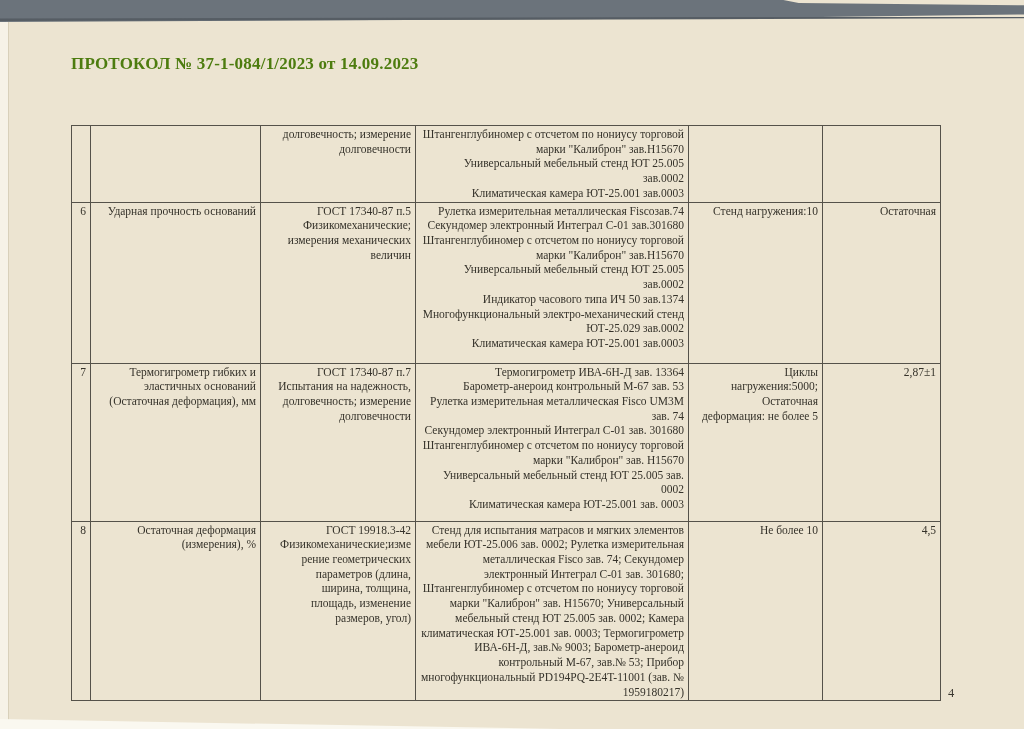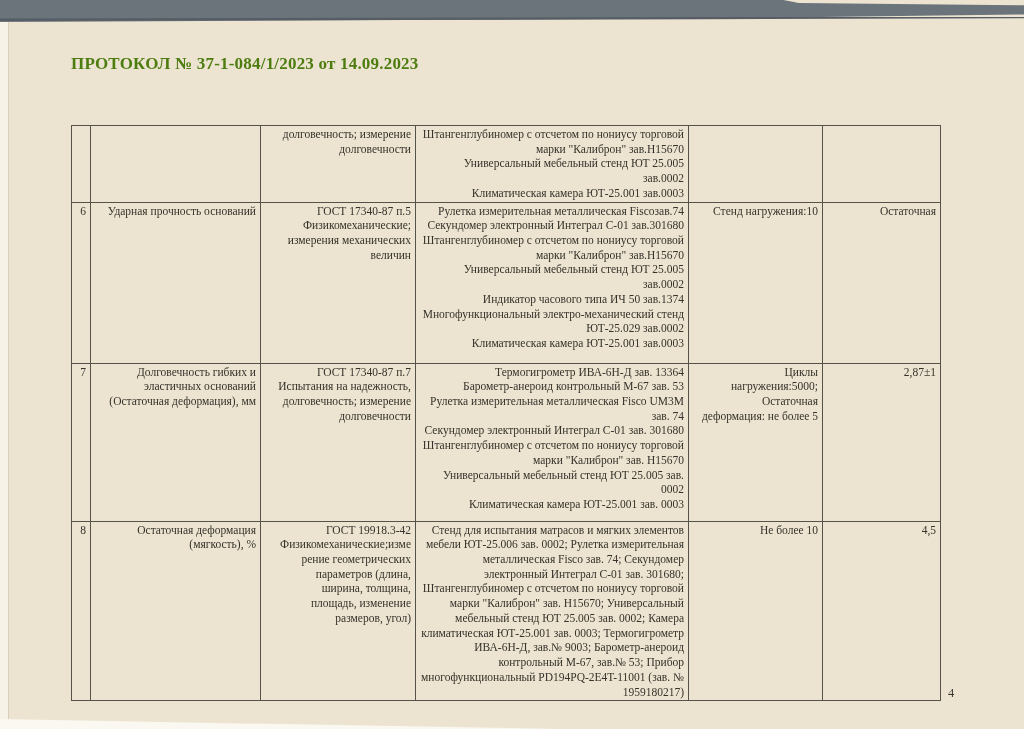--- a/index.html
+++ b/index.html
@@ -106,21 +106,21 @@
 Штангенглубиномер с отсчетом по нониусу торговой марки "Калиброн" зав.Н15670
 Универсальный мебельный стенд ЮТ 25.005 зав.0002
 Индикатор часового типа ИЧ 50 зав.1374
 Многофункциональный электро-механический стенд ЮТ-25.029 зав.0002
 Климатическая камера ЮТ-25.001 зав.0003</td>
       <td>Стенд нагружения:10</td>
       <td>Остаточная</td>
     </tr>
     <tr class="r-7">
       <td class="cell-num">7</td>
-      <td>Долговечность гибких и
+      <td>Термогигрометр гибких и
 эластичных оснований
 (Остаточная деформация), мм</td>
       <td>ГОСТ 17340-87 п.7
 Испытания на надежность,
 долговечность; измерение
 долговечности</td>
       <td>Термогигрометр ИВА-6Н-Д зав. 13364
 Барометр-анероид контрольный М-67 зав. 53
 Рулетка измерительная металлическая Fisco UM3M зав. 74
 Секундомер электронный Интеграл С-01 зав. 301680
@@ -129,21 +129,21 @@
 Климатическая камера ЮТ-25.001 зав. 0003</td>
       <td>Циклы
 нагружения:5000;
 Остаточная
 деформация: не более 5</td>
       <td>2,87±1</td>
     </tr>
     <tr class="r-8">
       <td class="cell-num">8</td>
       <td>Остаточная деформация
-(мягкость), %</td>
+(измерения), %</td>
       <td>ГОСТ 19918.3-42
 Физикомеханические;изме
 рение геометрических
 параметров (длина,
 ширина, толщина,
 площадь, изменение
 размеров, угол)</td>
       <td>Стенд для испытания матрасов и мягких элементов мебели  ЮТ-25.006 зав. 0002; Рулетка измерительная металлическая Fisco зав. 74; Секундомер электронный Интеграл С-01 зав. 301680; Штангенглубиномер с отсчетом по нониусу торговой марки "Калиброн" зав. Н15670; Универсальный мебельный стенд ЮТ 25.005 зав. 0002; Камера климатическая ЮТ-25.001 зав. 0003; Термогигрометр ИВА-6Н-Д, зав.№ 9003; Барометр-анероид контрольный М-67, зав.№ 53; Прибор многофункциональный PD194PQ-2E4T-11001 (зав. № 1959180217)</td>
       <td>Не более 10</td>
       <td>4,5</td>

